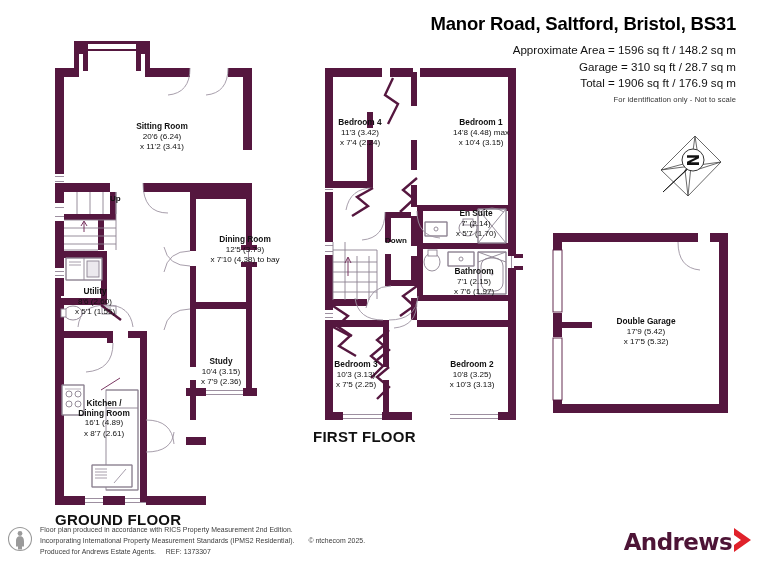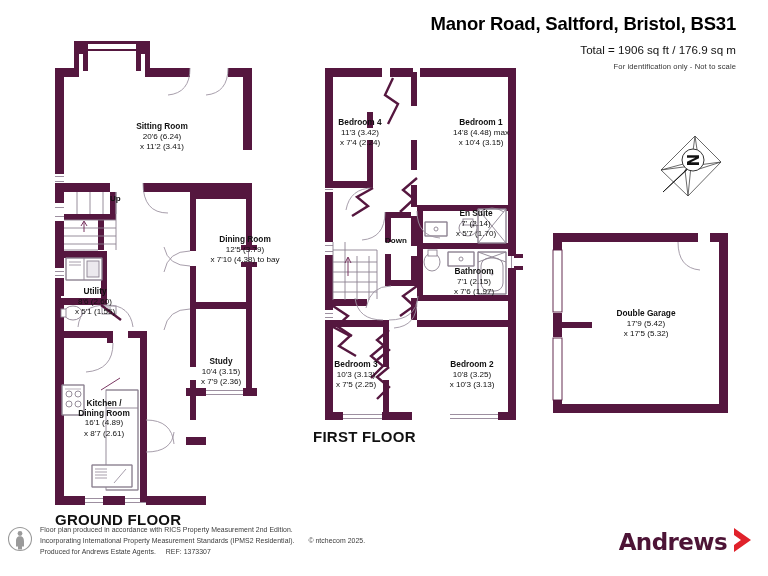--- a/index.html
+++ b/index.html
@@ -114,35 +114,36 @@
     line-height: 1.62;
     letter-spacing: 0.05px;
   }
   #footer-text .sp { display: inline-block; width: 10px; }
   #footer-text .sp-sm { display: inline-block; width: 6px; }
   #logo {
     position: absolute;
     right: 14px; top: 8px;
     display: flex;
     align-items: center;
-    gap: 5px;
   }
   #logo-text {
     font-size: 23px;
     font-weight: bold;
     color: #4d1436;
     letter-spacing: -0.6px;
     font-family: "DejaVu Sans", sans-serif;
   }
 </style>
 </head>
 <body>
 
 <div id="header">
   <div id="title">Manor Road, Saltford, Bristol, BS31</div>
+  <div class="area-line">Approximate Area = 1596 sq ft / 148.2 sq m</div>
+  <div class="area-line">Garage = 310 sq ft / 28.7 sq m</div>
   <div class="area-line">Total = 1906 sq ft / 176.9 sq m</div>
   <div id="disclaimer-small">For identification only - Not to scale</div>
 </div>
 
 <div id="plan">
 <svg width="768" height="576" viewBox="0 0 768 576" xmlns="http://www.w3.org/2000/svg">
   <g id="g-walls" fill="#55173f">
 
     <rect x="74" y="41" width="14" height="13"></rect>
     <rect x="136" y="41" width="14" height="13"></rect>
@@ -513,21 +514,21 @@
 <div class="room-label" style="left:427px; top:351px; width:90px;">
   <span class="rname">Bedroom 2</span>
   <span class="rdim">10'8 (3.25)</span>
   <span class="rdim">x 10'3 (3.13)</span>
 </div>
 
 <div class="stair-note" style="left:385px; top:236px;">Down</div>
 
 <div class="floor-title" style="left:313px; top:428px;">FIRST FLOOR</div>
 
-<div class="room-label" style="left:596px; top:300px; width:100px;">
+<div class="room-label" style="left:596px; top:308px; width:100px;">
   <span class="rname">Double Garage</span>
   <span class="rdim">17'9 (5.42)</span>
   <span class="rdim">x 17'5 (5.32)</span>
 </div>
 
 <div id="compass">
   <svg width="72" height="72" viewBox="0 0 72 72" xmlns="http://www.w3.org/2000/svg">
     <g stroke="#444" stroke-width="0.8" fill="#ffffff">
 
       <path d="M36 36 L40 6 L44 33 Z"></path>

